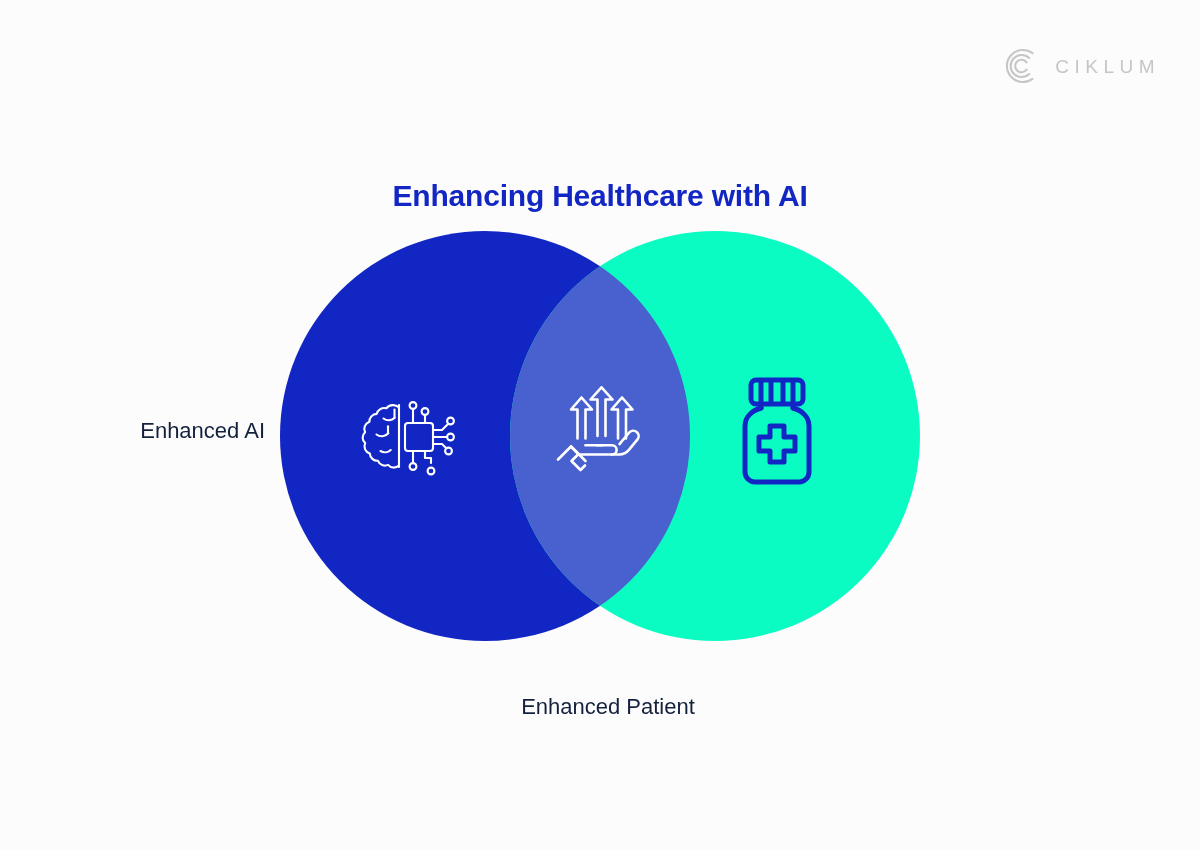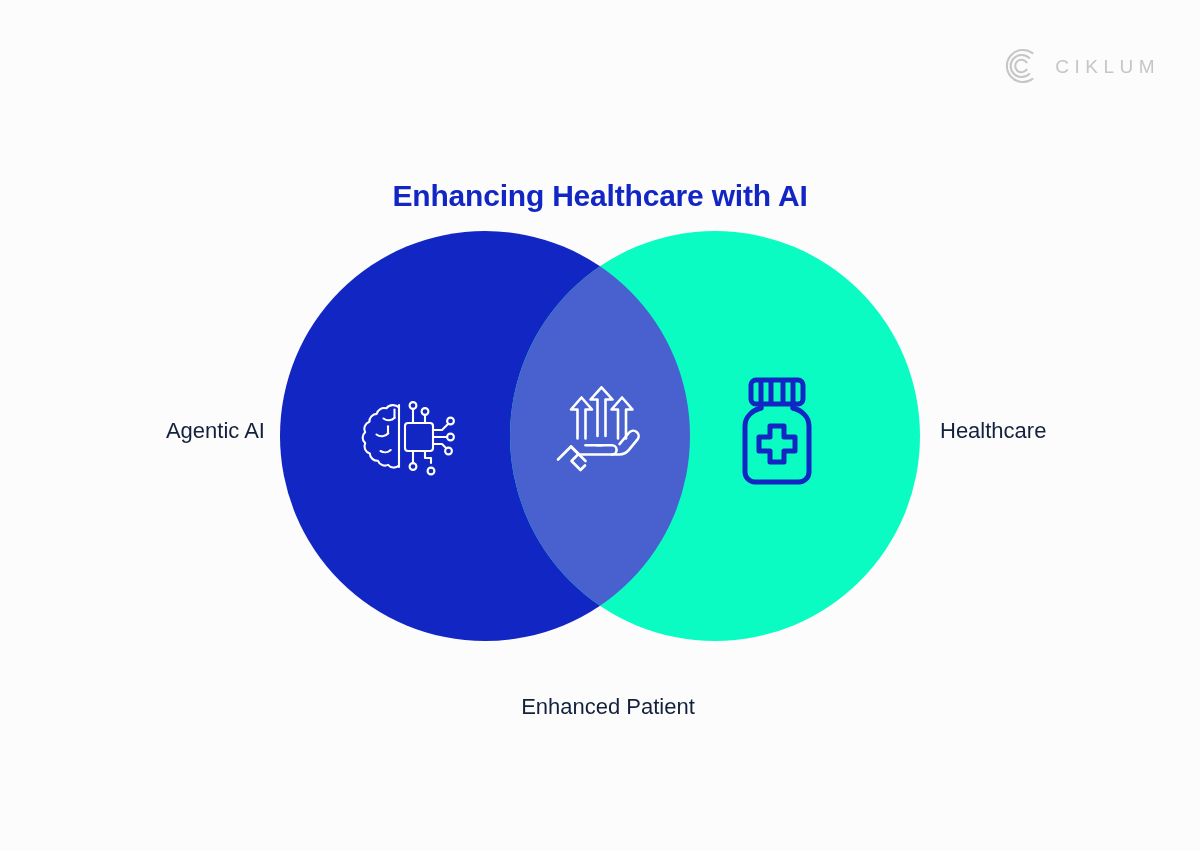--- a/index.html
+++ b/index.html
@@ -232,24 +232,23 @@
 
             <path d="M35 50h14v11h11v14H49v11H35V75H24V61h11z"></path>
           </g>
         </svg>
       </span>
 
     </div>
   </div>
 
   <div class="label label-left">
-    <span class="lbl-line">Agentic AI</span>
+    <span class="lbl-line">Enhanced AI</span>
   </div>
 
   <div class="label label-right">
-    <span class="lbl-line">Healthcare</span>
   </div>
 
   <div class="label label-bottom">
     <span class="lbl-line">Enhanced Patient</span>
   </div>
 
 </div>
 
 </body></html>

